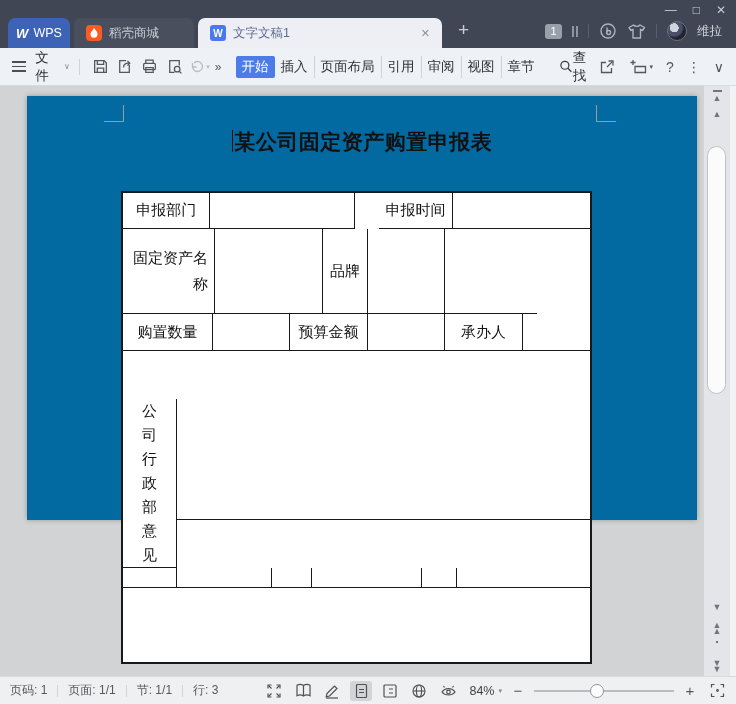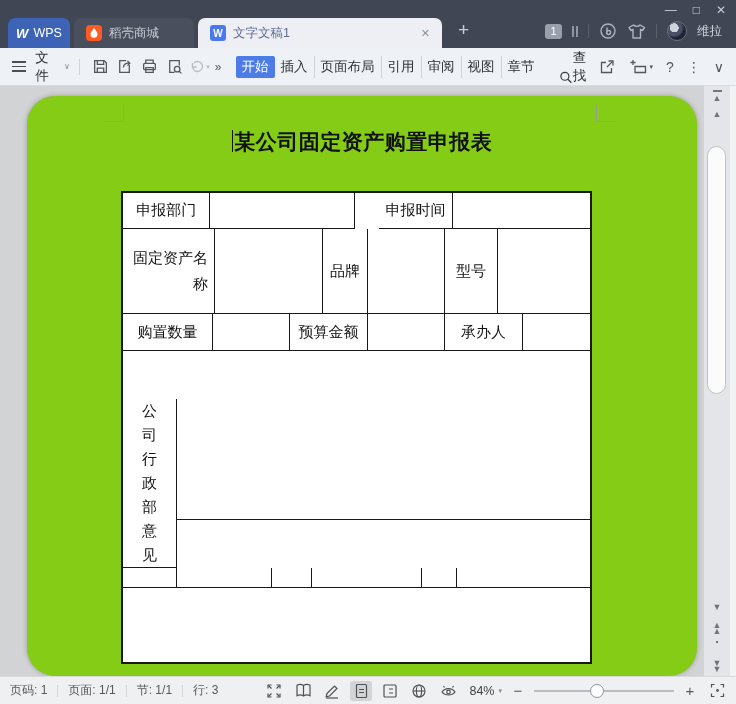--- a/index.html
+++ b/index.html
@@ -37,28 +37,28 @@
   .smallchev { font-size:8px; color:#8a8e95; margin-left:3px; }
   .vdiv { width:1px; height:16px; background:#d0d3d8; margin:0 9px; }
   .qicon { width:24px; height:24px; display:flex; align-items:center; justify-content:center; border-radius:3px; margin-right:2px; color:#54575e; }
   .qicon.disabled { color:#b9bcc1; }
   .qicon svg { display:block; }
   .morechev { color:#54575e; font-size:12px; margin:0 4px 0 2px; }
   .rtabs { display:flex; align-items:center; margin-left:10px; }
   .rtab { font-size:13.5px; color:#2f3237; padding:3px 6px; line-height:16px; white-space:nowrap; }
   .rtab.active { background:#4c7ce8; color:#fff; border-radius:2px; }
   .rtab:not(.active) + .rtab:not(.active) { border-left:1px solid #cfd2d7; }
-  .searchbox { display:flex; align-items:flex-end; margin-left:18px; color:#2f3237; font-size:13.5px; }
+  .searchbox { display:flex; align-items:center; margin-left:18px; color:#2f3237; font-size:13.5px; }
   .toolbar-right { margin-left:auto; display:flex; align-items:center; gap:13px; color:#54575e; }
   .toolbar-right .txt { font-size:14px; }
   .iconbtn { display:flex; align-items:center; }
 
   
   .canvas { position:absolute; left:0; top:86px; width:736px; height:590px; background:#d2d3d5; overflow:hidden; }
-  .page { position:absolute; left:27px; top:10px; width:670px; height:580px; background:#84cc16; box-shadow:0 0 5px rgba(0,0,0,.28);border-radius:28px; }
+  .page { position:absolute; left:27px; top:10px; width:670px; height:424px; background:#0369a1; box-shadow:0 0 5px rgba(0,0,0,.28); }
   .mark-l { position:absolute; left:77px; top:9px; width:20px; height:17px; border-right:1px solid #9b9b9b; border-bottom:1px solid #9b9b9b; }
   .mark-r { position:absolute; left:569px; top:9px; width:20px; height:17px; border-left:1px solid #9b9b9b; border-bottom:1px solid #9b9b9b; }
   .doc-title { position:absolute; left:0; right:0; top:32px; text-align:center; font-family:"Liberation Serif", serif; font-weight:bold; font-size:21px; color:#111; letter-spacing:0.5px; }
   .caret { display:inline-block; width:1.5px; height:22px; background:#111; vertical-align:-3px; margin-right:1px; }
 
   
   .dtable { position:absolute; left:94px; top:95px; width:471px; height:473px; border:2px solid #191919; overflow:hidden; background:#fff; font-family:"Liberation Serif", serif; color:#141414; }
   .trow { display:flex; }
   .tcell { border-right:1px solid #191919; border-bottom:1px solid #191919; display:flex; align-items:center; justify-content:center; font-size:15px; text-align:center; }
   .tcell:last-child { border-right:none; }
@@ -253,21 +253,20 @@
           <div class="tcell" style="width:153px;height:36px;"></div>
           <div class="tcell" style="width:77px;height:36px;margin-left:24px;">申报时间</div>
           <div class="tcell" style="width:145px;height:36px;"></div>
         </div>
 
         <div class="trow">
           <div class="tcell wrapcell" style="width:92px;height:85px;">固定资产名称</div>
           <div class="tcell" style="width:108px;height:85px;"></div>
           <div class="tcell" style="width:45px;height:85px;">品牌</div>
           <div class="tcell" style="width:77px;height:85px;"></div>
-          <div class="tcell" style="width:53px;height:85px;">型号</div>
           <div class="tcell" style="width:92px;height:85px;"></div>
         </div>
 
 
         <div class="trow">
           <div class="tcell" style="width:90px;height:37px;">购置数量</div>
           <div class="tcell" style="width:77px;height:37px;"></div>
           <div class="tcell" style="width:78px;height:37px;">预算金额</div>
           <div class="tcell" style="width:77px;height:37px;"></div>
           <div class="tcell" style="width:78px;height:37px;">承办人</div>

